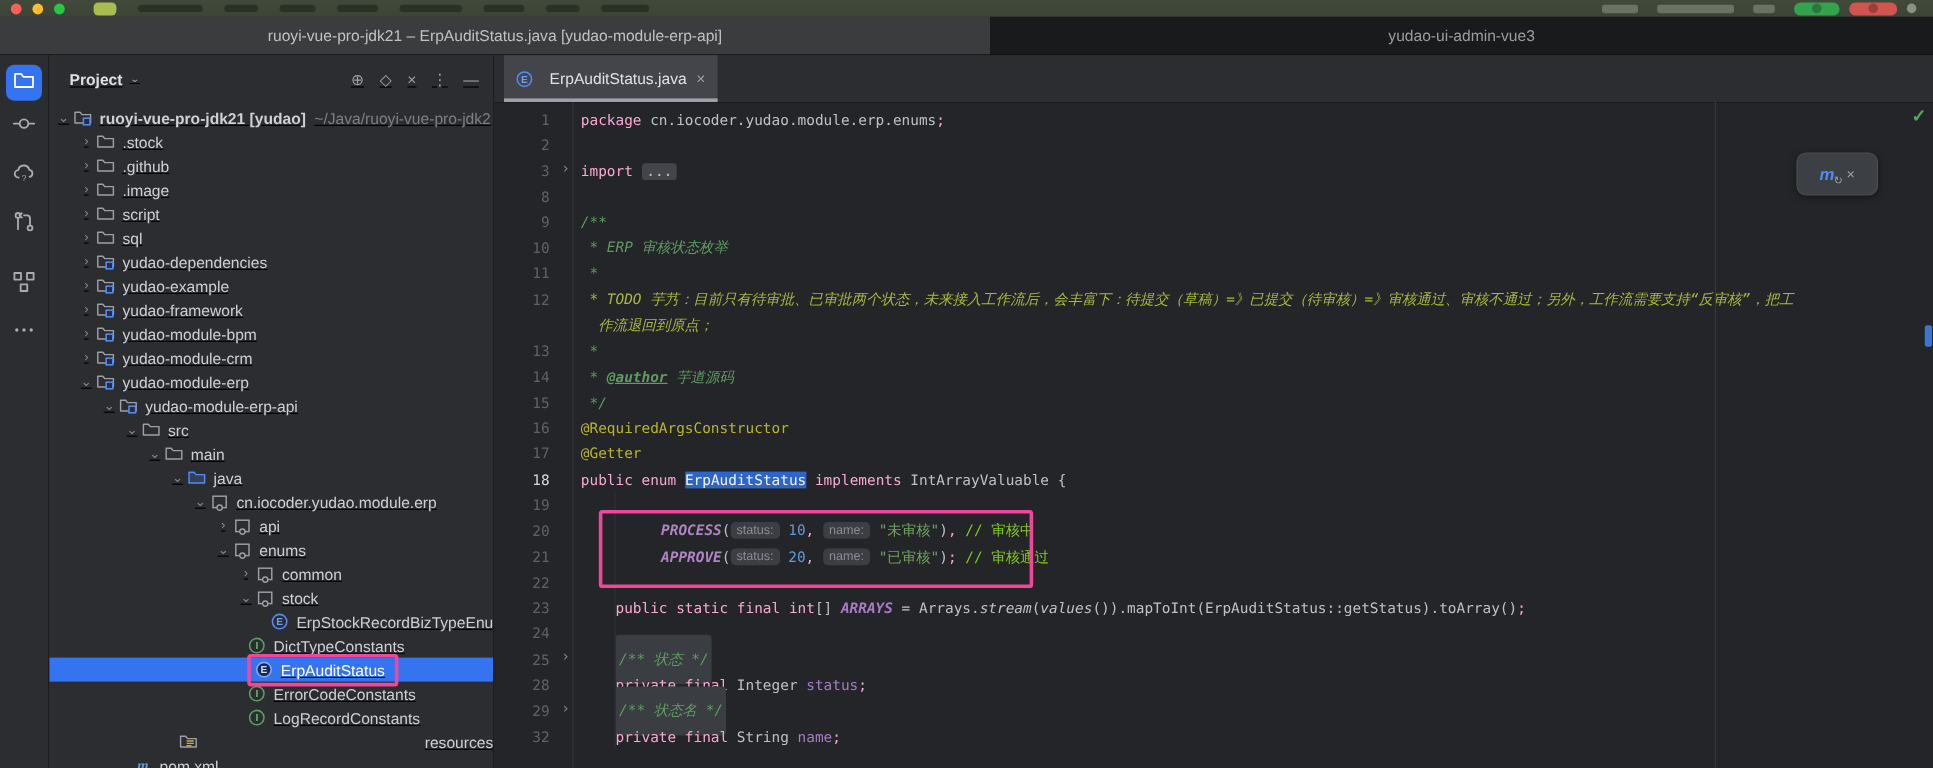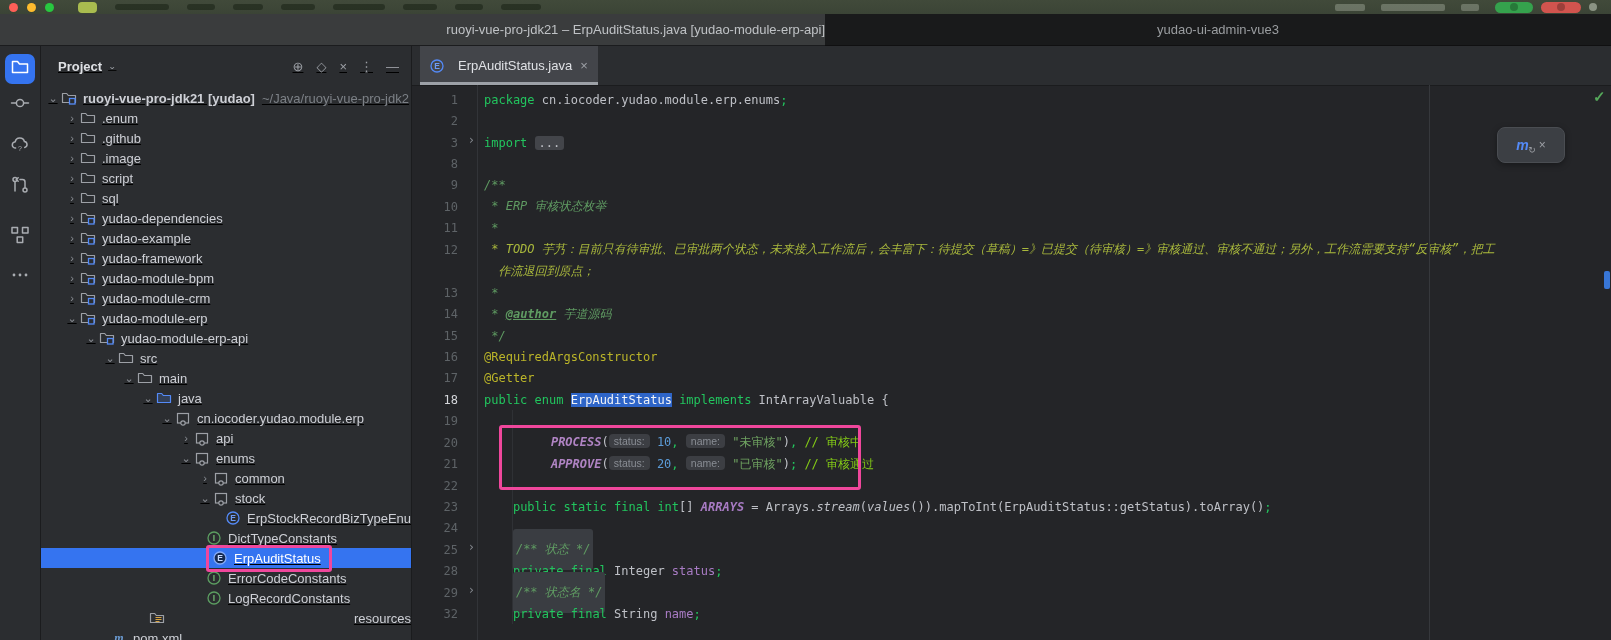--- a/index.html
+++ b/index.html
@@ -9,21 +9,21 @@
   #menubar{position:absolute;left:0;top:0;width:1611px;height:14px;background:linear-gradient(#414a3a,#3b4436);display:flex;align-items:center;}
   .tl{width:9px;height:9px;border-radius:50%;margin-left:9px;flex:none;}
   #appicon{width:19px;height:11px;border-radius:4px;margin-left:24px;flex:none;}
   .menublob{height:6px;border-radius:3px;background:rgba(24,32,20,.55);margin-left:18px;flex:none;}
   #menuright{position:absolute;right:0;top:0;height:14px;display:flex;align-items:center;}
   .statblob{height:7px;border-radius:2px;background:rgba(222,230,214,.28);margin-right:16px;}
   .pill{height:11px;border-radius:6px;margin-right:8px;display:flex;align-items:center;justify-content:center;}
   .pill .inner{width:8px;height:8px;border-radius:50%;background:rgba(0,0,0,.25);}
   #menudot{width:8px;height:8px;border-radius:50%;background:#8a9383;margin-right:14px;}
   
-  #titlebar-main{position:absolute;left:0;top:14px;width:825px;height:31px;background:#3A3C3D;border-bottom:1px solid #1B1C1E;display:flex;align-items:center;justify-content:flex-end;}
+  #titlebar-main{position:absolute;left:0;top:14px;width:825px;height:31px;background:#3A3C3D;border-bottom:1px solid #1B1C1E;display:flex;align-items:center;justify-content:center;}
   #titlebar-main .t{color:#BFC2C5;font-size:13px;}
   #titlebar-bg{position:absolute;left:825px;top:14px;width:786px;height:31px;background:#191A1B;border-bottom:1px solid #101011;display:flex;align-items:center;justify-content:center;}
   #titlebar-bg .t{color:#9A9DA0;font-size:13px;}
   
   #main{position:absolute;left:0;top:46px;width:1611px;height:594px;display:flex;}
   
   #stripe{width:40px;flex:none;background:#2B2D30;border-right:1px solid #1B1C1E;display:flex;flex-direction:column;align-items:center;}
   .stripe-btn{width:30px;height:30px;border-radius:7px;display:flex;align-items:center;justify-content:center;flex:none;}
   .stripe-btn.active{background:#3574F0;}
   
@@ -52,21 +52,21 @@
   
   #editor{flex:1;position:relative;overflow:hidden;background:#242528;
           font-family:"DejaVu Sans Mono",monospace;font-size:12px;}
   #code{position:absolute;left:0;top:3px;right:0;}
   .cl{height:21.45px;display:flex;align-items:center;}
   .gut{width:66px;flex:none;position:relative;height:100%;display:flex;align-items:center;}
   .gut .num{display:block;width:46px;text-align:right;color:#5E6367;font-size:12px;}
   .gut .num.cur{color:#D5D7DB;}
   .gut .fold{position:absolute;right:3px;color:#85898F;font-size:12px;top:1px;}
   .src{white-space:pre;padding-left:6px;color:#BEC0C6;}
-  .sg-k{color:#22c55e;}
+  .sg-k{color:#f9a8d4;}
   .sg-p{color:#BEC0C6;}
   .sg-nu{color:#5C9CD8;}
   .sg-s{color:#6FA361;}
   .sg-c{color:#84cc16;}
   .sg-d{color:#5F9B62;font-style:italic;}
   .sg-dt{color:#5F9B62;font-style:italic;font-weight:700;text-decoration:underline;}
   .sg-t{color:#A9B83C;font-style:italic;}
   .sg-a{color:#BBB529;}
   .sg-e{color:#B084C4;font-style:italic;font-weight:700;margin-left:38px;}
   .sg-f{color:#A87BC4;}
@@ -199,21 +199,21 @@
             <span class="bold">ruoyi-vue-pro-jdk21 [yudao]</span>
             <span class="textra">~/Java/ruoyi-vue-pro-jdk2</span>
           </div>
           <div class="trow" style="padding-left: 23px;">
             <span class="tchev">›</span>
             <span class="ticon">
               <svg width="16" height="16" viewBox="0 0 16 16">
                 <path d="M1.5 3.5h4.2l1.6 2h7.2v7H1.5z" fill="none" stroke="#9DA0A6" stroke-width="1.2" stroke-linejoin="round"></path>
               </svg>
             </span>
-            <span>.enum</span>
+            <span>.stock</span>
           </div>
           <div class="trow" style="padding-left: 23px;">
             <span class="tchev">›</span>
             <span class="ticon">
               <svg width="16" height="16" viewBox="0 0 16 16">
                 <path d="M1.5 3.5h4.2l1.6 2h7.2v7H1.5z" fill="none" stroke="#9DA0A6" stroke-width="1.2" stroke-linejoin="round"></path>
               </svg>
             </span>
             <span>.github</span>
           </div>

